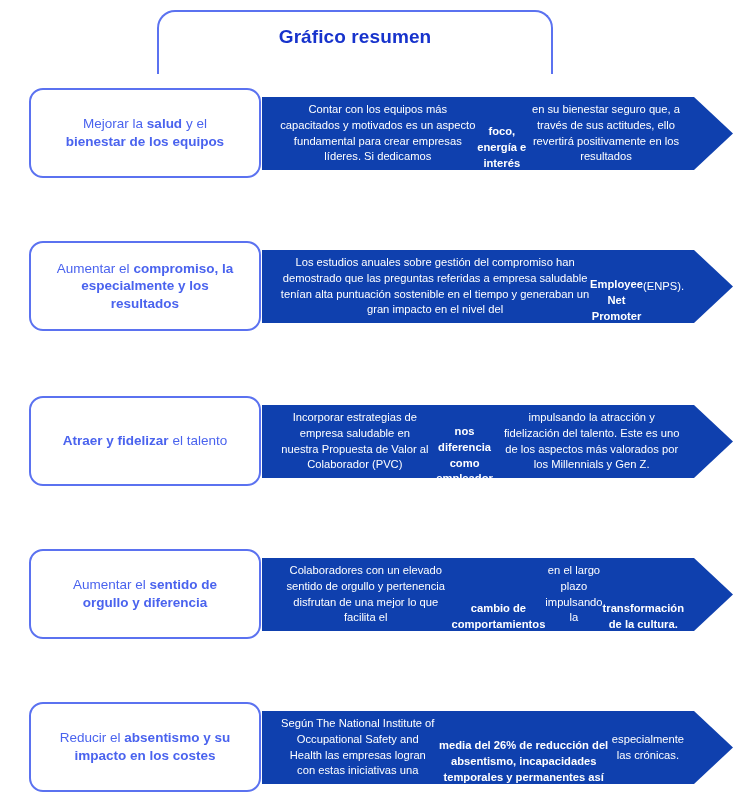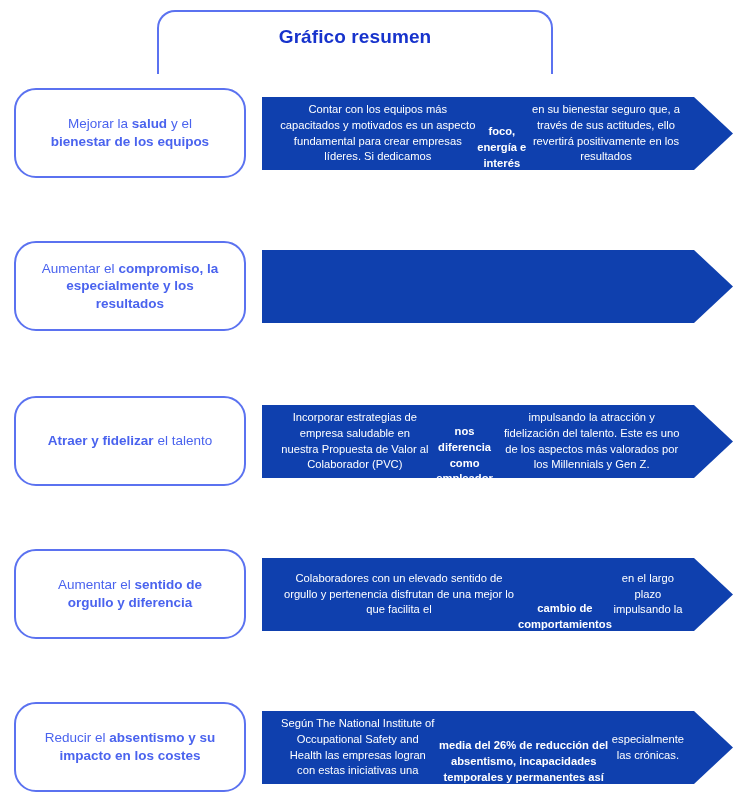--- a/index.html
+++ b/index.html
@@ -44,27 +44,27 @@
   
   .row {
     position: absolute;
     left: 0;
     width: 749px;
   }
 
   
   .label-box {
     position: absolute;
-    left: 14px;
+    left: 29px;
     top: 0;
     width: 232px;
     height: 90px;
     box-sizing: border-box;
     border: 2px solid #5b72f0;
-    border-radius: 22px;
+    border-radius: 14px;
     background: #ffffff;
     display: flex;
     align-items: center;
     justify-content: center;
   }
   .label-text {
     color: #4a63ee;
     font-size: 13.5px;
     line-height: 1.30;
     text-align: center;
@@ -121,38 +121,39 @@
         <div class="arrow-shape"></div>
         <div class="arrow-text">Contar con los equipos más capacitados y motivados es un aspecto fundamental para crear empresas líderes. Si dedicamos <b>foco, energía e interés genuino</b> en su bienestar seguro que, a través de sus actitudes, ello revertirá positivamente en los resultados</div>
       </div>
     </div>
     <div class="row" style="top: 241px;">
       <div class="label-box">
         <div class="label-text">Aumentar el <b>compromiso, la</b><br><b>especialmente y los</b><br><b>resultados</b></div>
       </div>
       <div class="arrow-wrap">
         <div class="arrow-shape"></div>
+        <div class="arrow-text">Los estudios anuales sobre gestión del compromiso han demostrado que las preguntas referidas a empresa saludable tenían alta puntuación sostenible en el tiempo y generaban un gran impacto en el nivel del <b>Employee Net Promoter Score</b> (ENPS).</div>
       </div>
     </div>
     <div class="row" style="top: 396px;">
       <div class="label-box">
         <div class="label-text"><b>Atraer y fidelizar</b> el talento</div>
       </div>
       <div class="arrow-wrap">
         <div class="arrow-shape"></div>
         <div class="arrow-text">Incorporar estrategias de empresa saludable en nuestra Propuesta de Valor al Colaborador (PVC) <b>nos diferencia como empleador preferente</b> impulsando la atracción y fidelización del talento. Este es uno de los aspectos más valorados por los Millennials y Gen Z.</div>
       </div>
     </div>
     <div class="row" style="top: 549px;">
       <div class="label-box">
         <div class="label-text">Aumentar el <b>sentido de</b><br><b>orgullo y diferencia</b></div>
       </div>
       <div class="arrow-wrap">
         <div class="arrow-shape"></div>
-        <div class="arrow-text">Colaboradores con un elevado sentido de orgullo y pertenencia disfrutan de una mejor  lo que facilita el <b>cambio de comportamientos</b> en el largo plazo impulsando la </div>
+        <div class="arrow-text">Colaboradores con un elevado sentido de orgullo y pertenencia disfrutan de una mejor  lo que facilita el <b>cambio de comportamientos</b> en el largo plazo impulsando la <b>transformación de la cultura.</b></div>
       </div>
     </div>
     <div class="row" style="top: 702px;">
       <div class="label-box">
         <div class="label-text">Reducir el <b>absentismo y su</b><br><b>impacto en los costes</b></div>
       </div>
       <div class="arrow-wrap">
         <div class="arrow-shape"></div>
         <div class="arrow-text">Según The National Institute of Occupational Safety and Health las empresas logran con estas iniciativas una <b>media del 26% de reducción del absentismo, incapacidades temporales y permanentes así como las enfermedades,</b> especialmente las crónicas.</div>
       </div>

